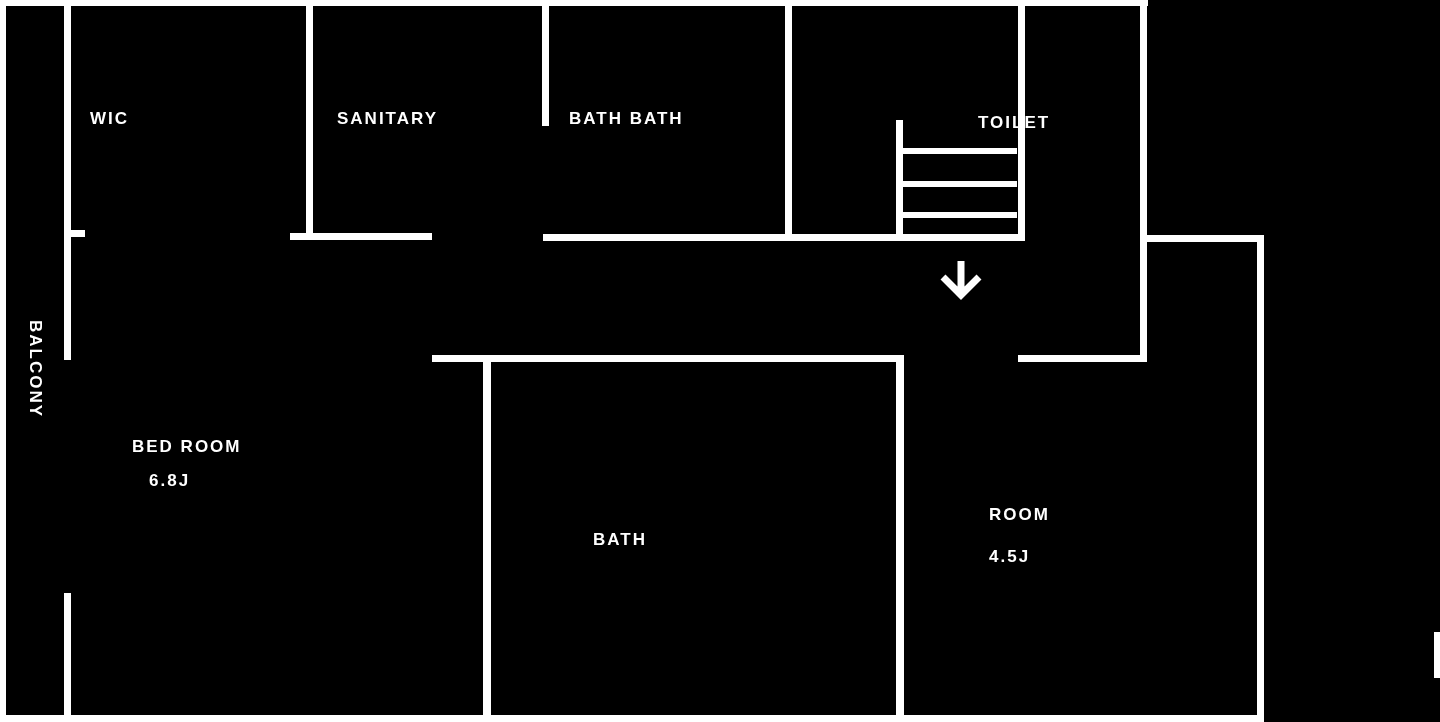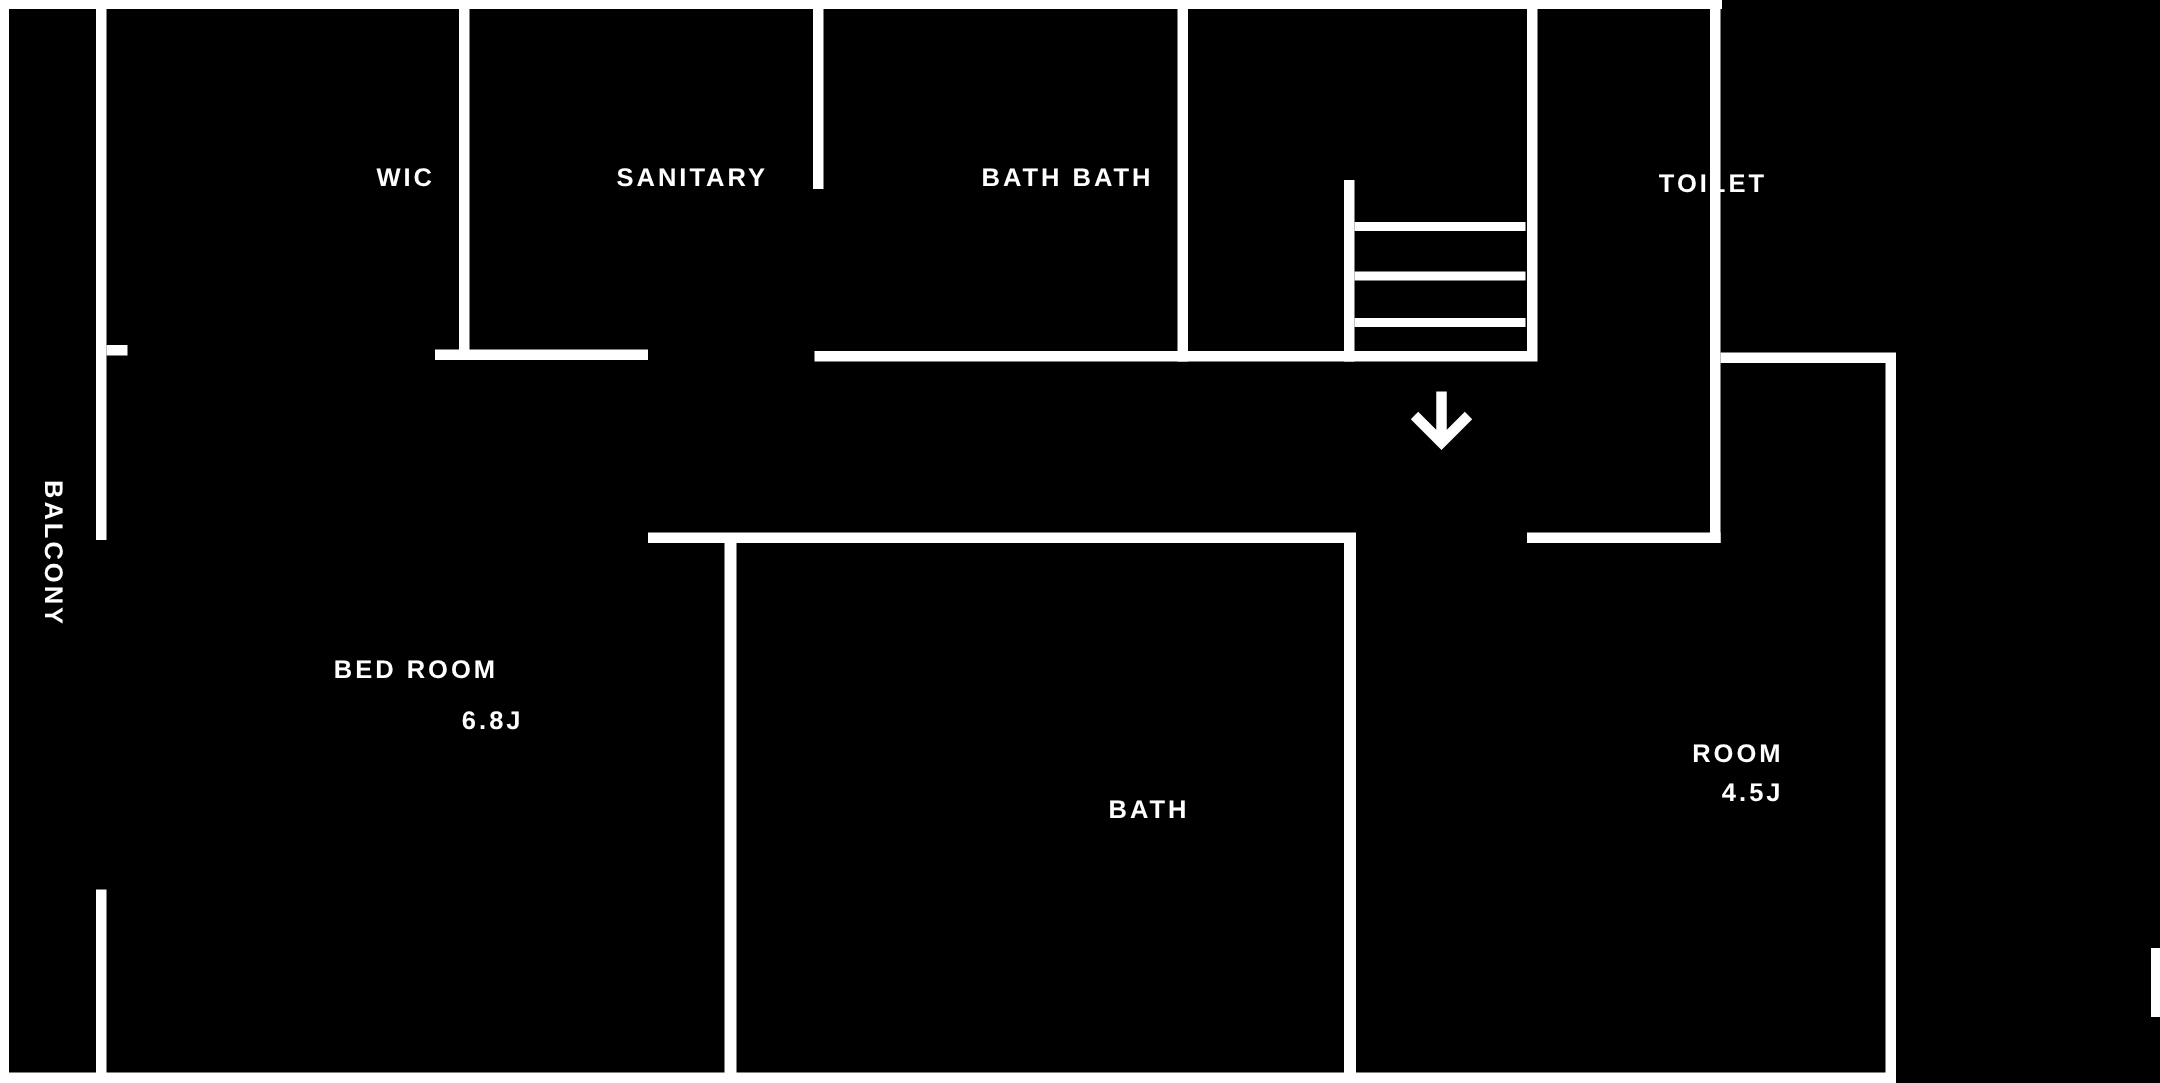--- a/index.html
+++ b/index.html
@@ -6,21 +6,21 @@
   html,body { margin:0; padding:0; background:var(--background); }
   .plan {
     position:relative; width:1440px; height:722px;
     background:var(--background); overflow:hidden;
     font-family:"Liberation Sans", sans-serif;
   }
   .wall { position:absolute; background:var(--line); }
   .room-label {
     position:absolute; color:var(--text);
     font-weight:700; font-size:17px; line-height:18px;
-    letter-spacing:2px; text-align:right; white-space:nowrap;
+    letter-spacing:2px; text-align:left; white-space:nowrap;
   }
   .room-label.vertical {
     writing-mode:vertical-rl; text-align:center;
     line-height:22px; letter-spacing:2px;
   }
   .arrow-icon { position:absolute; }
 </style>
 </head>
 <body>
 
@@ -54,23 +54,23 @@
   <div class="wall" style="left:1018px;top:355px;width:129px;height:7px"></div>
   <div class="wall" style="left:483px;top:362px;width:8px;height:360px"></div>
   <div class="wall" style="left:896px;top:360px;width:8px;height:362px"></div>
   <div class="wall" style="left:1434px;top:632px;width:6px;height:46px"></div>
 
   <svg class="arrow-icon" style="left:935px;top:257px" width="52" height="44" viewBox="0 0 52 44">
     <path d="M26 4 V33 M8 20 L26 38 L44 20" fill="none" stroke="#ffffff" stroke-width="7"></path>
   </svg>
 
   <div class="room-label" style="left:90px;top:110px;width:200px">WIC</div>
-  <div class="room-label" style="left:312px;top:110px;width:200px">SANITARY</div>
+  <div class="room-label" style="left:337px;top:110px;width:200px">SANITARY</div>
   <div class="room-label" style="left:569px;top:110px;width:200px">BATH BATH</div>
   <div class="room-label" style="left:978px;top:114px;width:200px">TOILET</div>
   <div class="room-label vertical" style="left:24px;top:314px;height:110px">BALCONY</div>
   <div class="room-label" style="left:132px;top:438px;width:200px">BED ROOM</div>
   <div class="room-label" style="left:149px;top:472px;width:200px">6.8J</div>
   <div class="room-label" style="left:593px;top:531px;width:200px">BATH</div>
-  <div class="room-label" style="left:989px;top:494px;width:200px">ROOM</div>
-  <div class="room-label" style="left:989px;top:520px;width:200px">4.5J</div>
+  <div class="room-label" style="left:989px;top:506px;width:200px">ROOM</div>
+  <div class="room-label" style="left:989px;top:548px;width:200px">4.5J</div>
 
 </div>
 
 </body></html>

